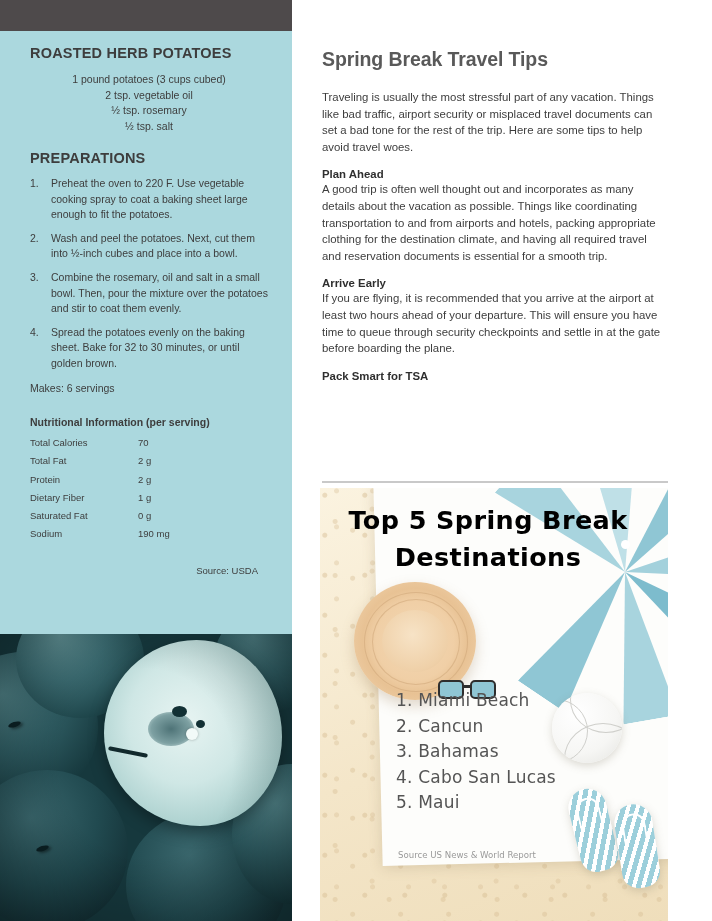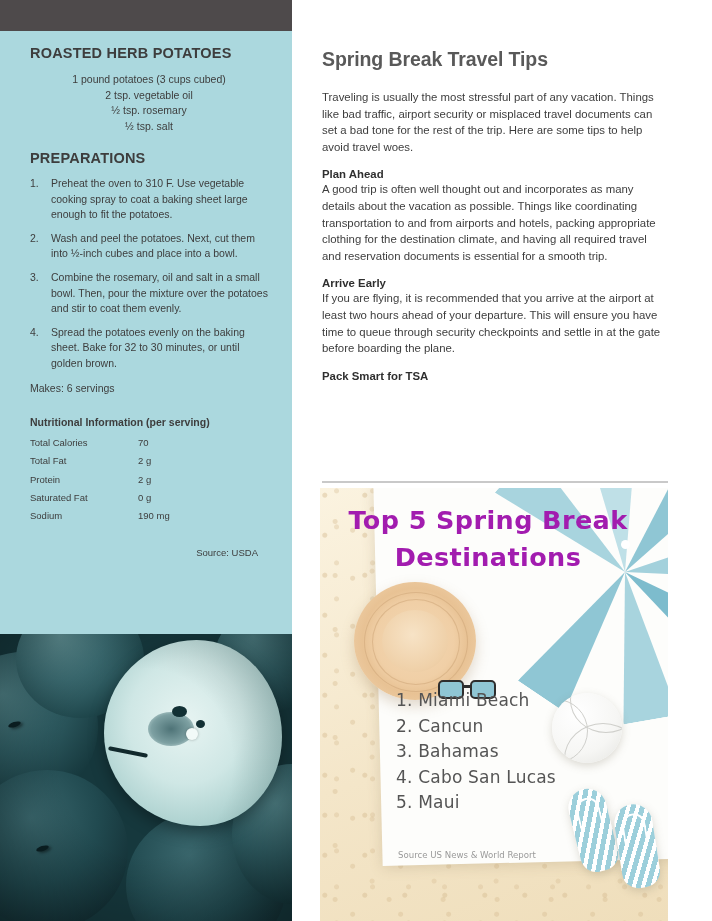--- a/index.html
+++ b/index.html
@@ -273,21 +273,21 @@
   }
 
   .info-title {
     position: absolute;
     left: 18px; top: 14px;
     width: 300px;
     text-align: center;
     font-size: 25.5px;
     line-height: 37px;
     font-weight: bold;
-    color: #a21caf;
+    color: #000000;
     letter-spacing: .4px;
     font-family: "DejaVu Sans", sans-serif;
   }
   .info-title .l2 { display: block; }
 
   
   .hat {
     position: absolute;
     left: 34px; top: 94px;
     width: 122px; height: 118px;
@@ -414,21 +414,21 @@
     <li>2 tsp. vegetable oil</li>
     <li>½ tsp. rosemary</li>
     <li>½ tsp. salt</li>
   </ul>
 
   <h2 class="prep-title">PREPARATIONS</h2>
 
   <ol class="steps">
     <li>
       <span class="num">1.</span>
-      <span class="txt">Preheat the oven to 310 F. Use vegetable cooking spray to coat a baking sheet large enough to fit the potatoes.</span>
+      <span class="txt">Preheat the oven to 220 F. Use vegetable cooking spray to coat a baking sheet large enough to fit the potatoes.</span>
     </li>
     <li>
       <span class="num">2.</span>
       <span class="txt">Wash and peel the potatoes. Next, cut them into ½-inch cubes and place into a bowl.</span>
     </li>
     <li>
       <span class="num">3.</span>
       <span class="txt">Combine the rosemary, oil and salt in a small bowl. Then, pour the mixture over the potatoes and stir to coat them evenly.</span>
     </li>
     <li>
@@ -448,20 +448,24 @@
       </tr>
       <tr>
         <td class="label">Total Fat</td>
         <td>2 g</td>
       </tr>
       <tr>
         <td class="label">Protein</td>
         <td>2 g</td>
       </tr>
       <tr>
+        <td class="label">Dietary Fiber</td>
+        <td>1 g</td>
+      </tr>
+      <tr>
         <td class="label">Saturated Fat</td>
         <td>0 g</td>
       </tr>
       <tr>
         <td class="label">Sodium</td>
         <td>190 mg</td>
       </tr>
     </tbody>
   </table>
 

